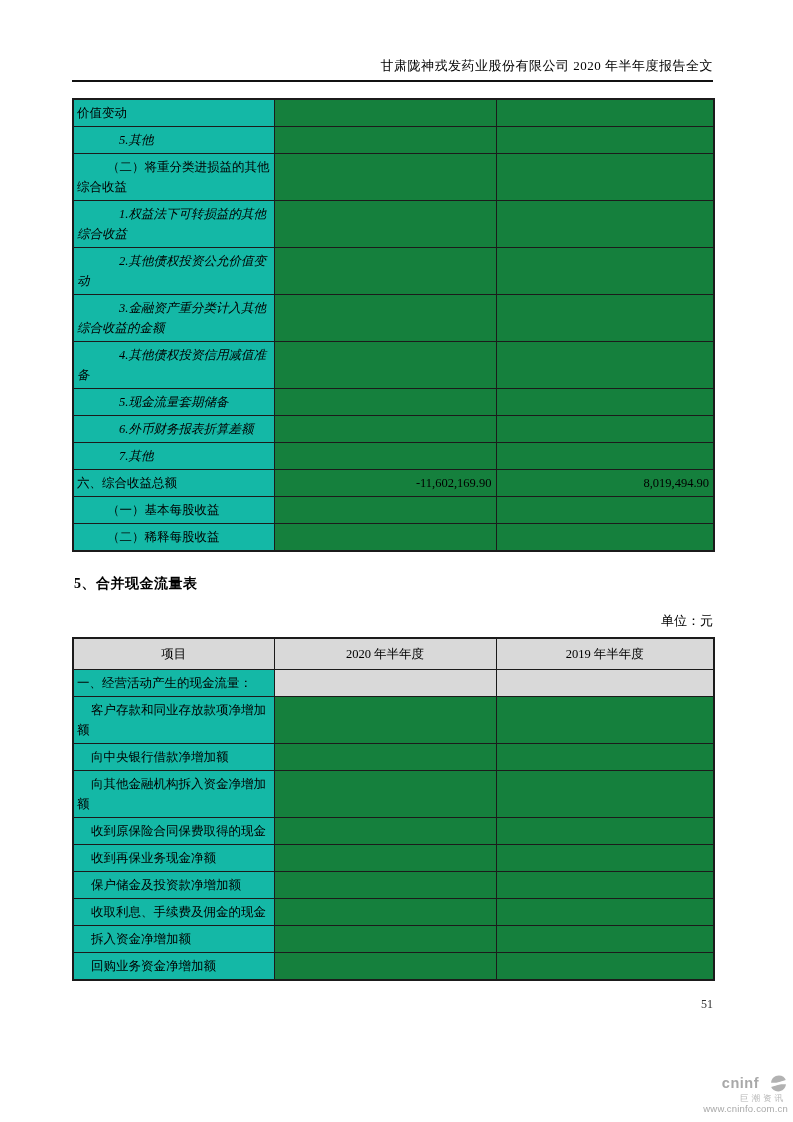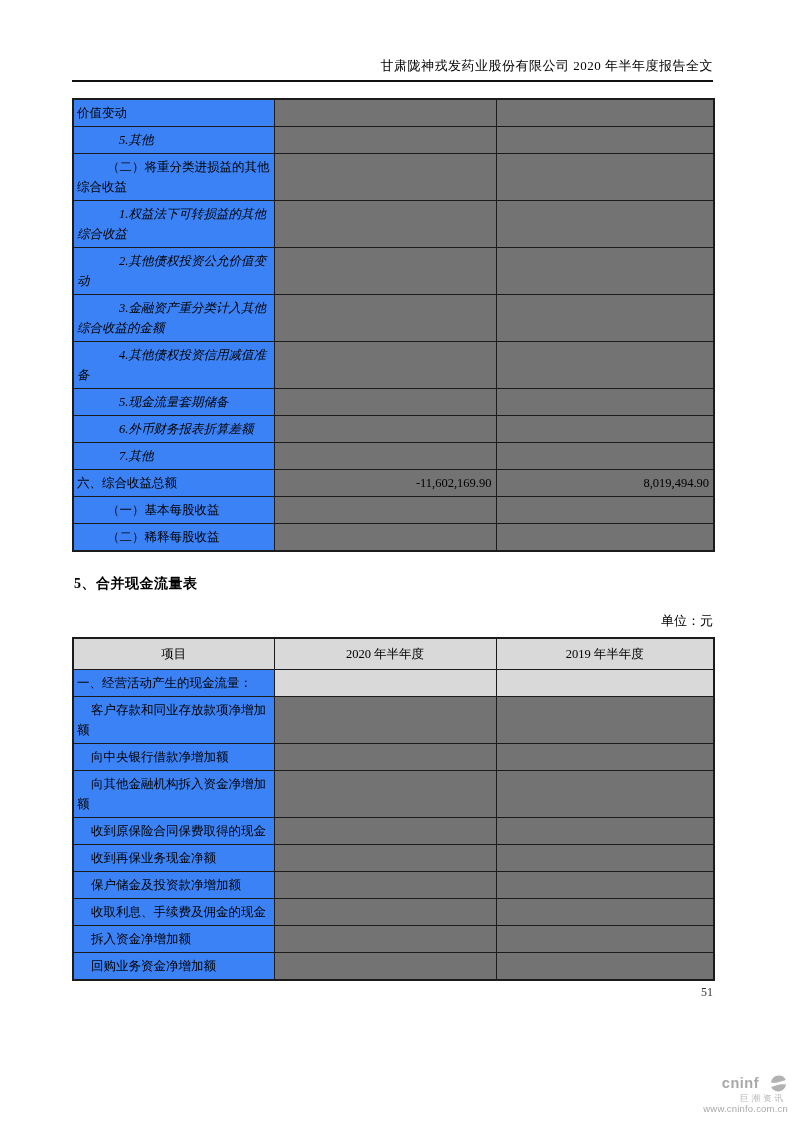--- a/index.html
+++ b/index.html
@@ -34,22 +34,22 @@
     border: 1px solid #1b1b1b;
     font-size: 12.5px;
     line-height: 20px;
     font-weight: normal;
     padding: 3px 4px 3px 3px;
     vertical-align: middle;
     word-break: break-all;
     overflow: hidden;
   }
   .income-table { margin-top: 16px; }
-  .label-cell { background: #3b82f6; text-align: left; }
-  .value-cell { background: #737373; text-align: right; }
+  .label-cell { background: #14b8a6; text-align: left; }
+  .value-cell { background: #15803d; text-align: right; }
   tr.shaded-row .value-cell { background: #d9d9d9; }
   .indent-none  { text-indent: 0; }
   .indent-item  { text-indent: 14px; }
   .indent-paren { text-indent: 30px; }
   .indent-num   { text-indent: 42px; font-style: italic; }
   .section-heading {
     margin: 23px 0 0 2px;
     font-size: 14px;
     font-weight: bold;
     letter-spacing: 0.5px;
@@ -59,21 +59,21 @@
     text-align: right;
     font-size: 13px;
   }
   table.cashflow-table thead th {
     background: #d9d9d9;
     text-align: center;
     padding: 5px 16px;
     font-size: 12.5px;
   }
   .page-number {
-    margin-top: 4px;
+    margin-top: 16px;
     text-align: right;
     font-size: 12px;
     color: #333;
     padding-right: 0px;
   }
   .cninfo-logo {
     position: absolute;
     right: 5px; top: 1074px;
     width: 95px;
     text-align: right;

